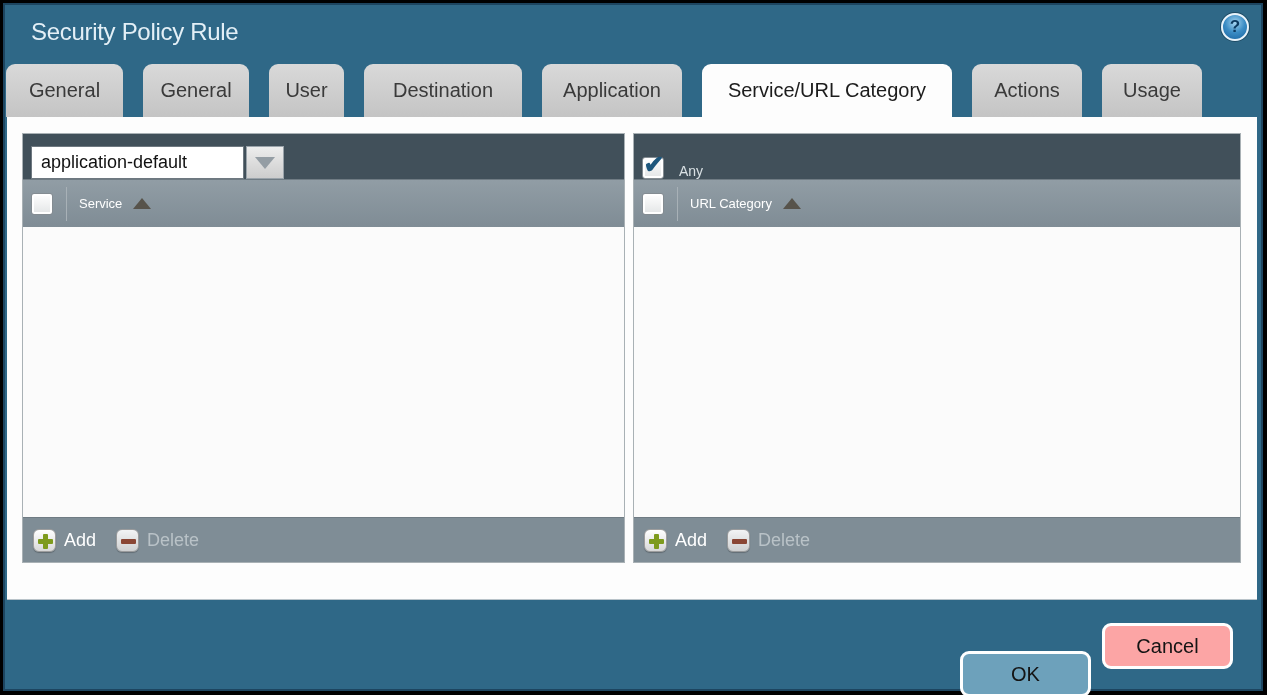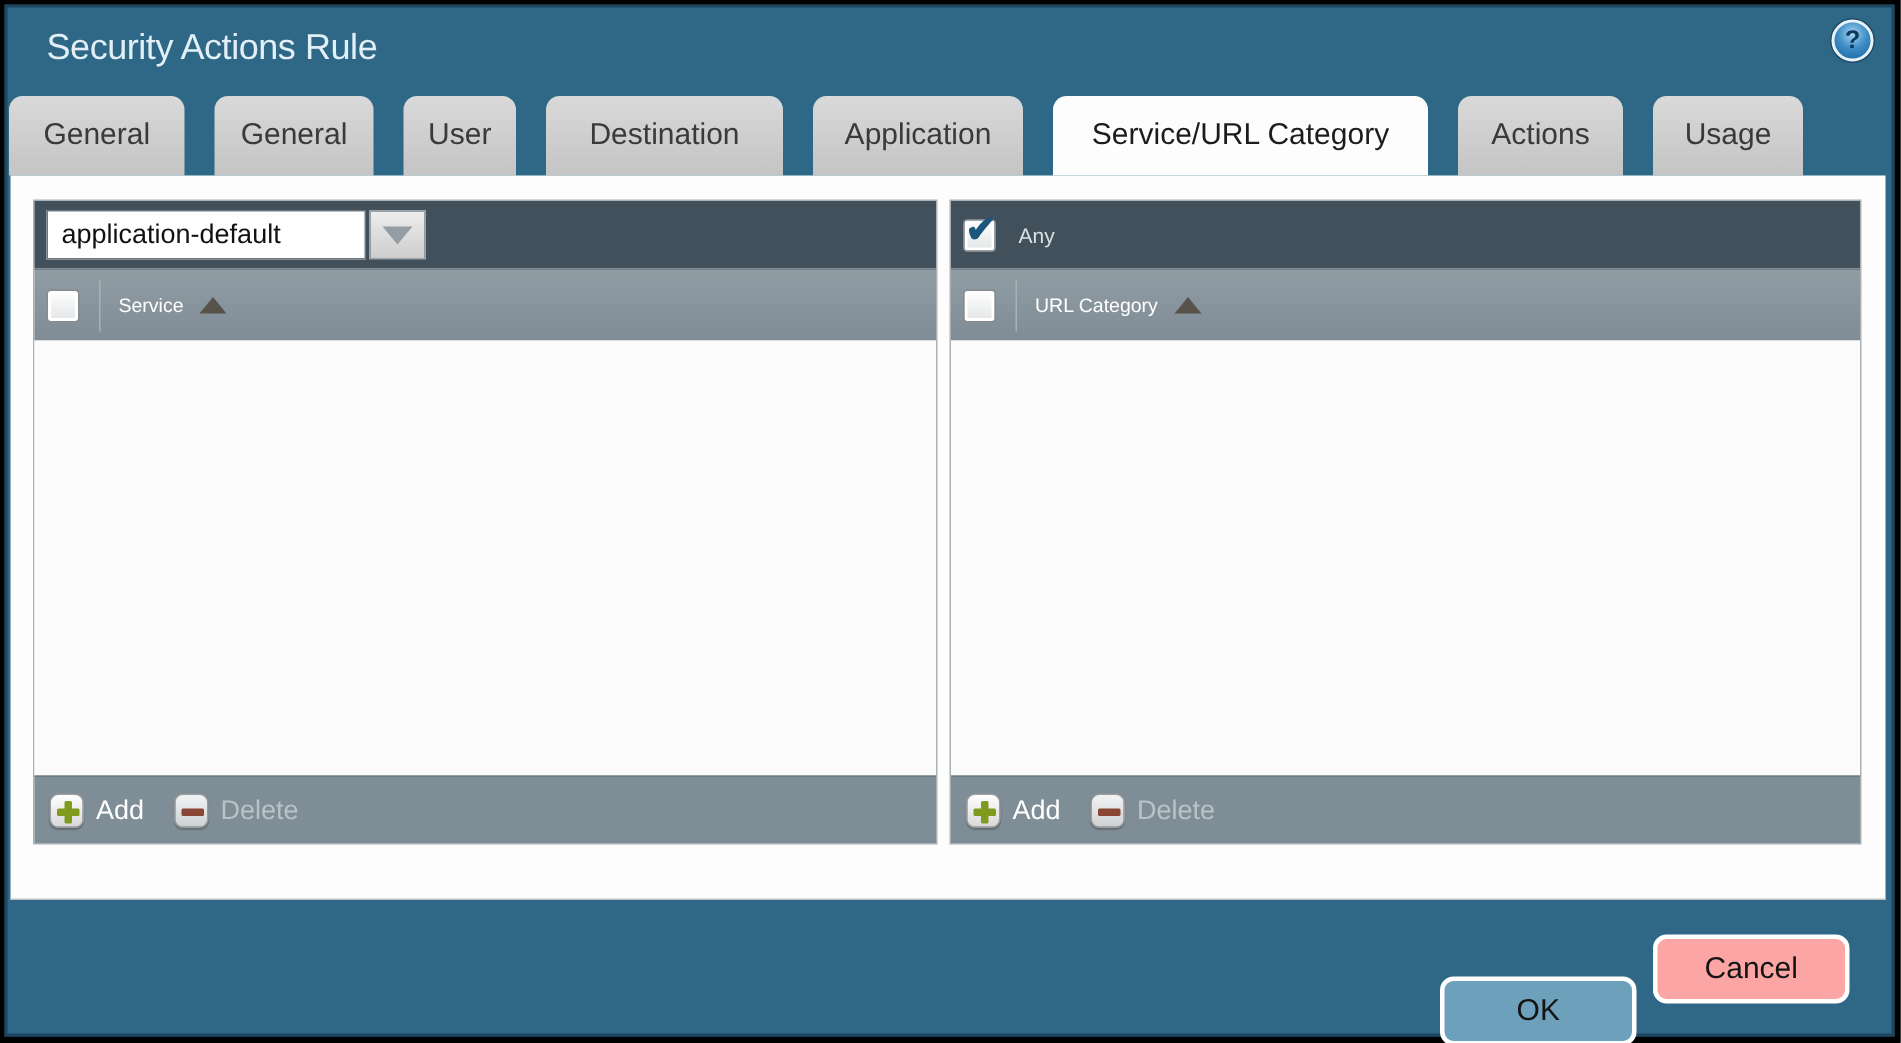--- a/index.html
+++ b/index.html
@@ -30,21 +30,21 @@
   
   .content { position:absolute; left:4px; top:114px; width:1250px; height:483px;
              background:#fdfdfd; border-bottom:1px solid #b9c3c9; }
 
   
   .panel { position:absolute; top:16px; height:430px; border:1px solid #a9b1b5;
            background:#fbfbfb; display:flex; flex-direction:column; }
   .panel.left  { left:15px;  width:603px; }
   .panel.right { left:626px; width:608px; }
 
-  .p-head { height:45px; background:#41505a; display:flex; align-items:center;
+  .p-head { height:45px; background:#41505a; display:flex; align-items:flex-end;
             padding:0 8px; flex:0 0 auto; }
   .p-colhead { height:48px; background:linear-gradient(#919da5,#7f8c95);
                border-top:1px solid #6f7b83; display:flex; align-items:center;
                padding:0 8px; color:#fff; font-size:13px; cursor:pointer; flex:0 0 auto; }
   .p-body { flex:1 1 auto; background:#fbfbfb; }
   .p-foot { height:45px; background:#7f8d96; border-top:1px solid #6f7b83;
             display:flex; align-items:center; padding:12px 10px; gap:20px; flex:0 0 auto; }
 
   
   .combo { display:flex; height:33px; align-items:stretch; cursor:pointer; }
@@ -86,21 +86,21 @@
   .btn { position:absolute; top:620px; width:131px; height:46px; border:3px solid #fff;
          border-radius:9px; font-size:20px; color:#141414; cursor:pointer; }
   .btn.ok { left:957px; background:#6da1bb;margin-top:28px; }
   .btn.cancel { left:1099px; background:#fca5a5; }
 </style>
 </head>
 <body>
 
 <div class="dialog">
 
-  <div class="title">Security Actions Rule</div>
+  <div class="title">Security Policy Rule</div>
   <div class="help">?</div>
 
   <div class="tabs">
     <div class="tab">General</div>
     <div class="tab">General</div>
     <div class="tab">User</div>
     <div class="tab">Destination</div>
     <div class="tab">Application</div>
     <div class="tab active">Service/URL Category</div>
     <div class="tab">Actions</div>

